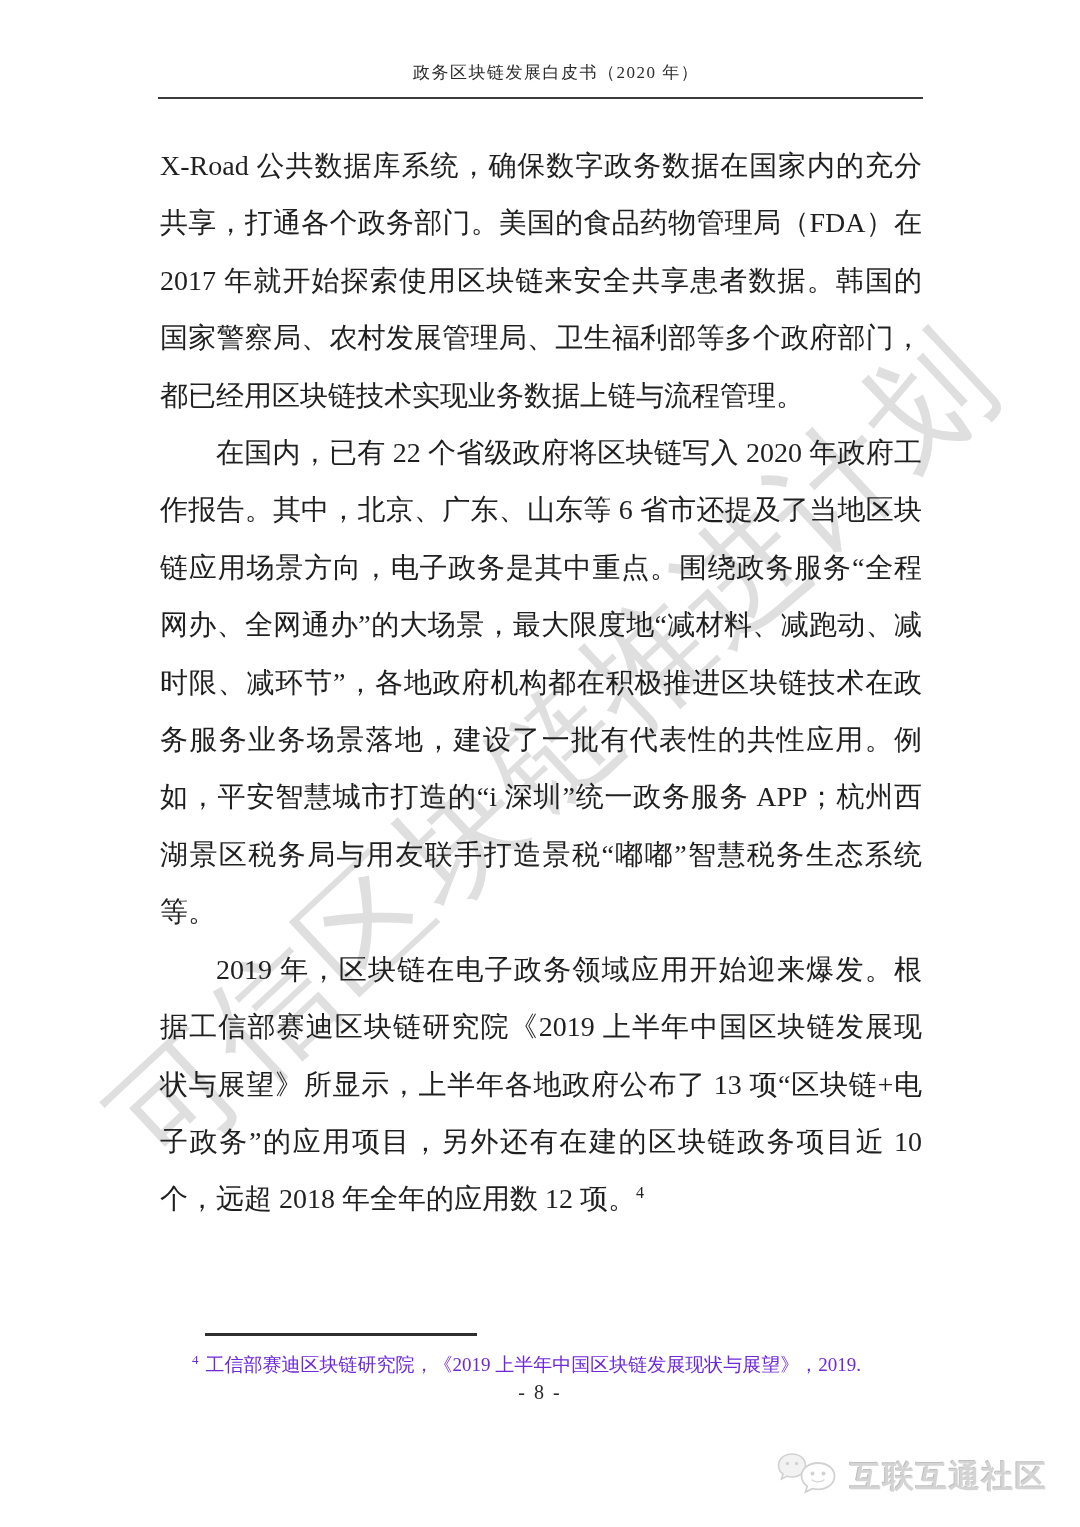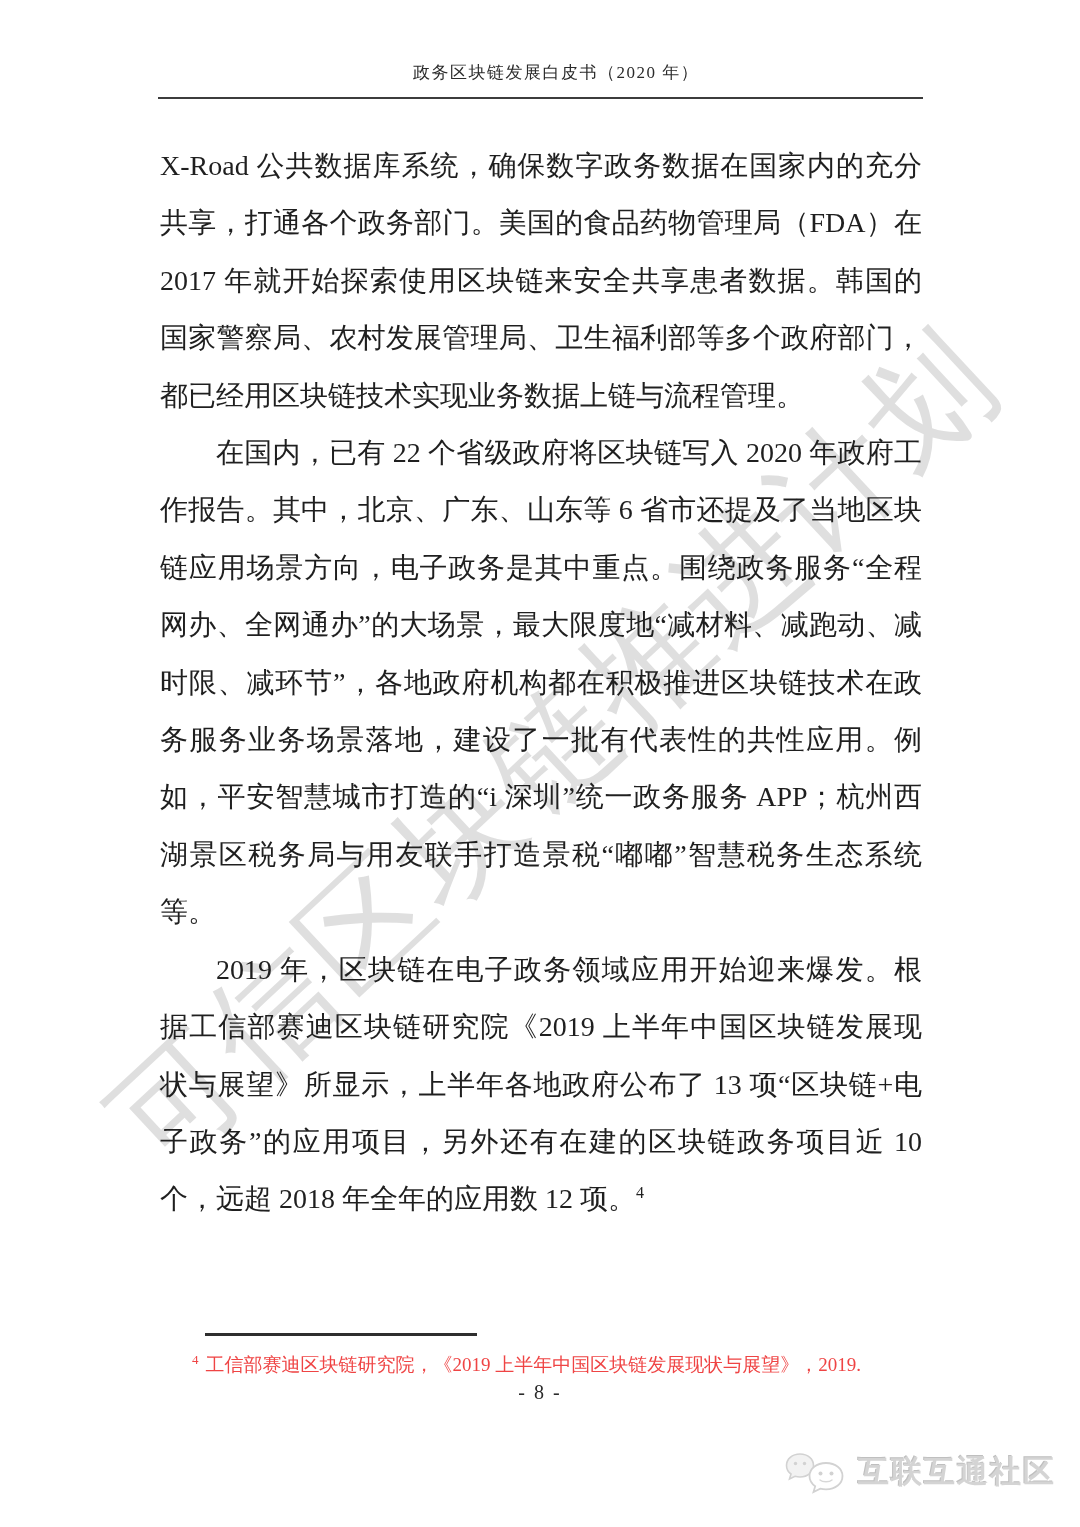--- a/index.html
+++ b/index.html
@@ -54,35 +54,35 @@
     vertical-align: super;
   }
 
   
   .footnote-rule {
     position: absolute; top: 1333px; left: 205px; width: 272px; height: 3px;
     background: #2f2f2f;
   }
   .footnote {
     position: absolute; top: 1347px; left: 192px; width: 745px;
-    font-size: 19px; color: #ef4444; line-height: 26px;
+    font-size: 19px; color: #6d28d9; line-height: 26px;
   }
   .footnote .fn-marker {
     font-size: 13px; vertical-align: super; margin-right: 7px;
   }
   .page-number {
     position: absolute; top: 1381px; left: 0; width: 100%;
     text-align: center;
     font-size: 20px; color: #2b2b2b; letter-spacing: 2px;
   }
 
   
   .brand {
-    position: absolute; right: 24px; bottom: 24px;
-    display: flex; align-items: flex-start; gap: 8px;
+    position: absolute; right: 32px; bottom: 24px;
+    display: flex; align-items: center; gap: 8px;
   }
   .brand-icon { width: 66px; height: 52px; }
   .brand-text {
     font-family: "Liberation Sans", "DejaVu Sans", sans-serif;
     font-size: 31px; font-weight: bold; letter-spacing: 2px;
     color: #d4d4d4;
     text-shadow: 1px 1px 0 #ffffff, -1px -1px 0 #bfbfbf;
   }
 </style>
 </head>

